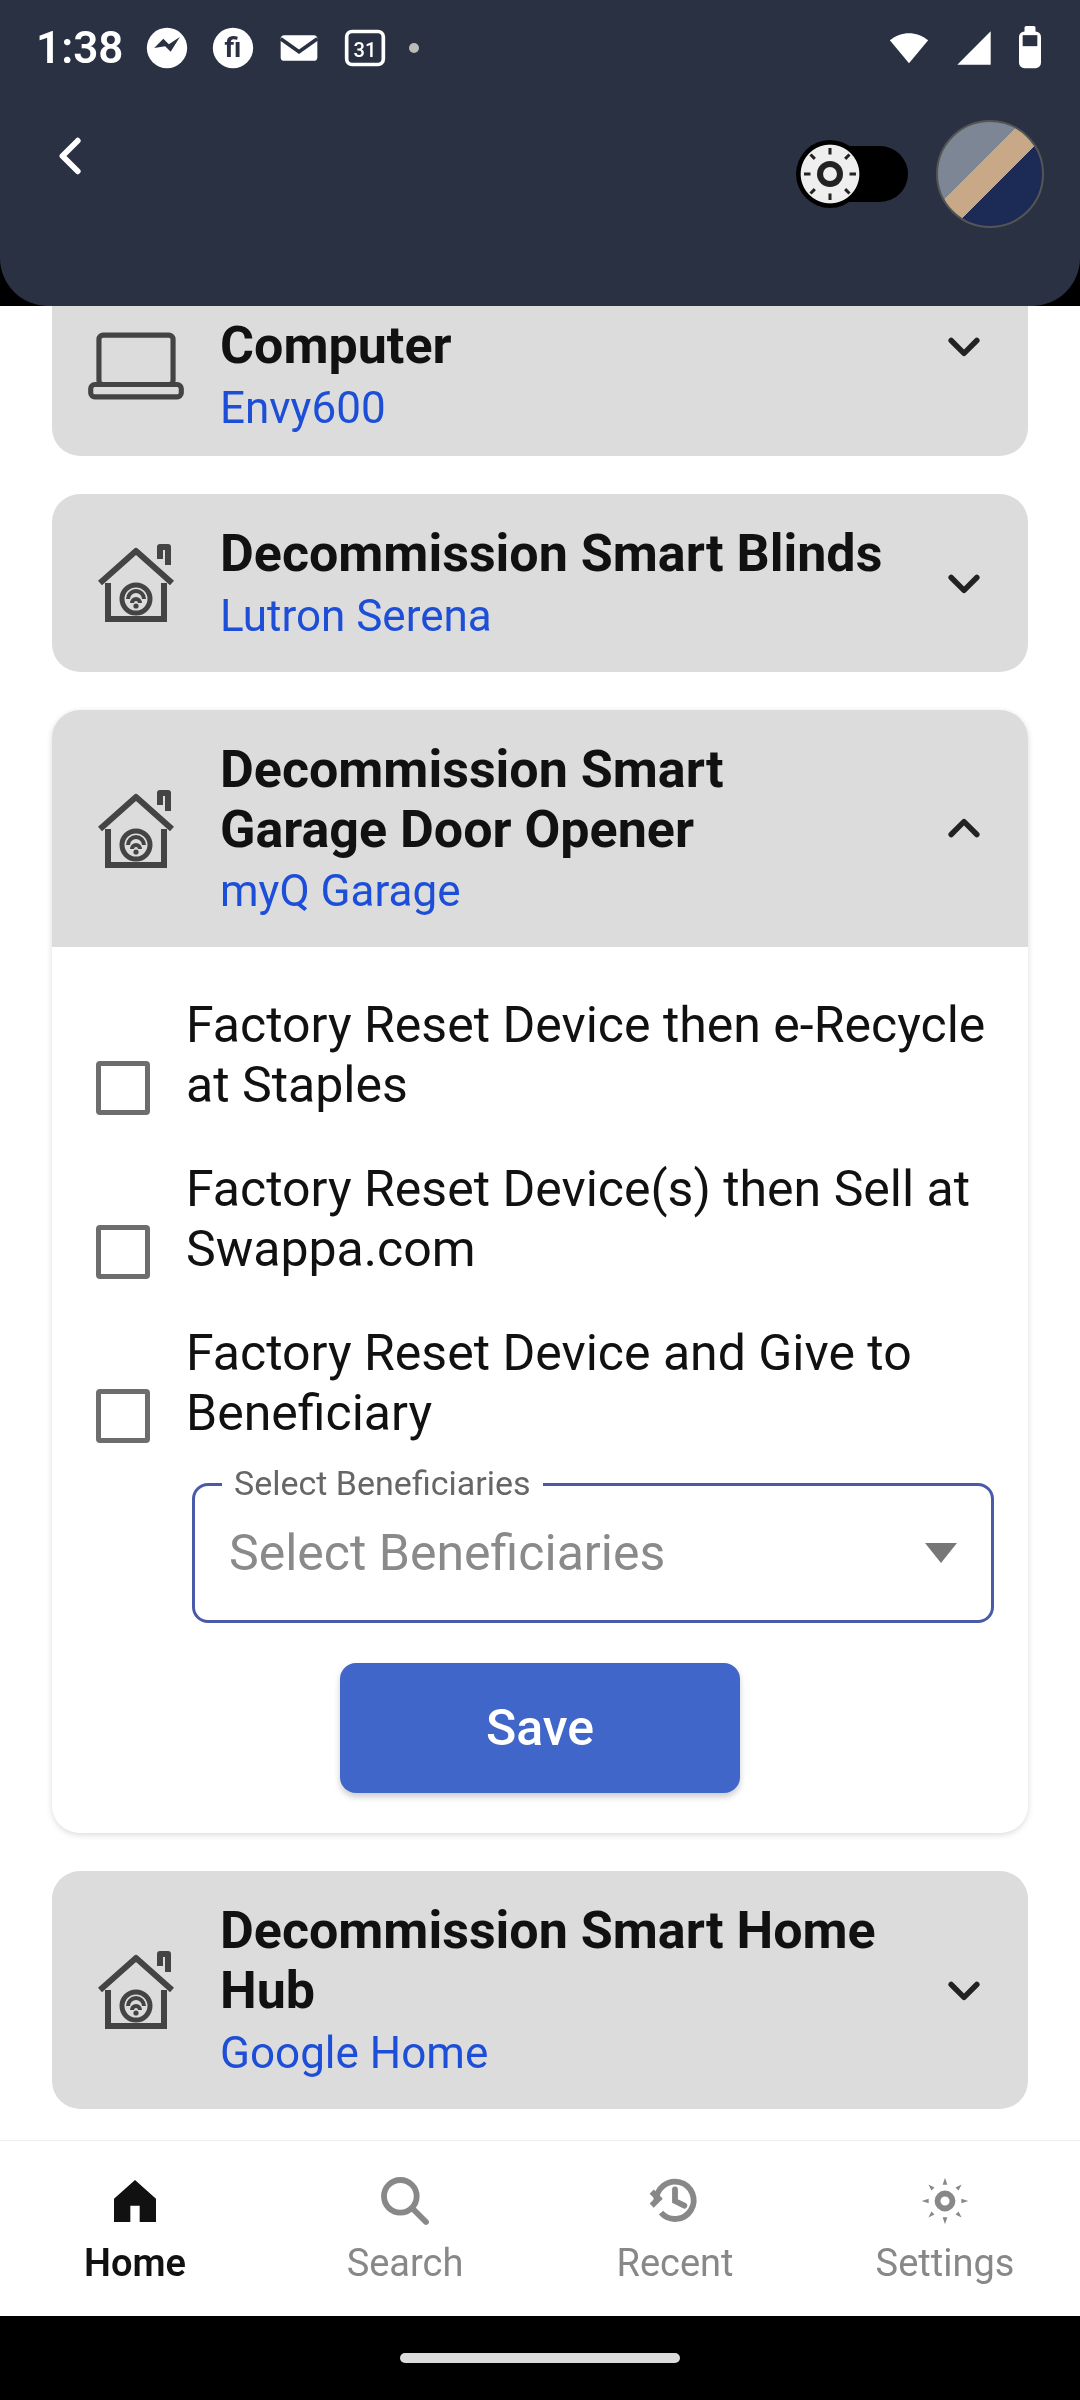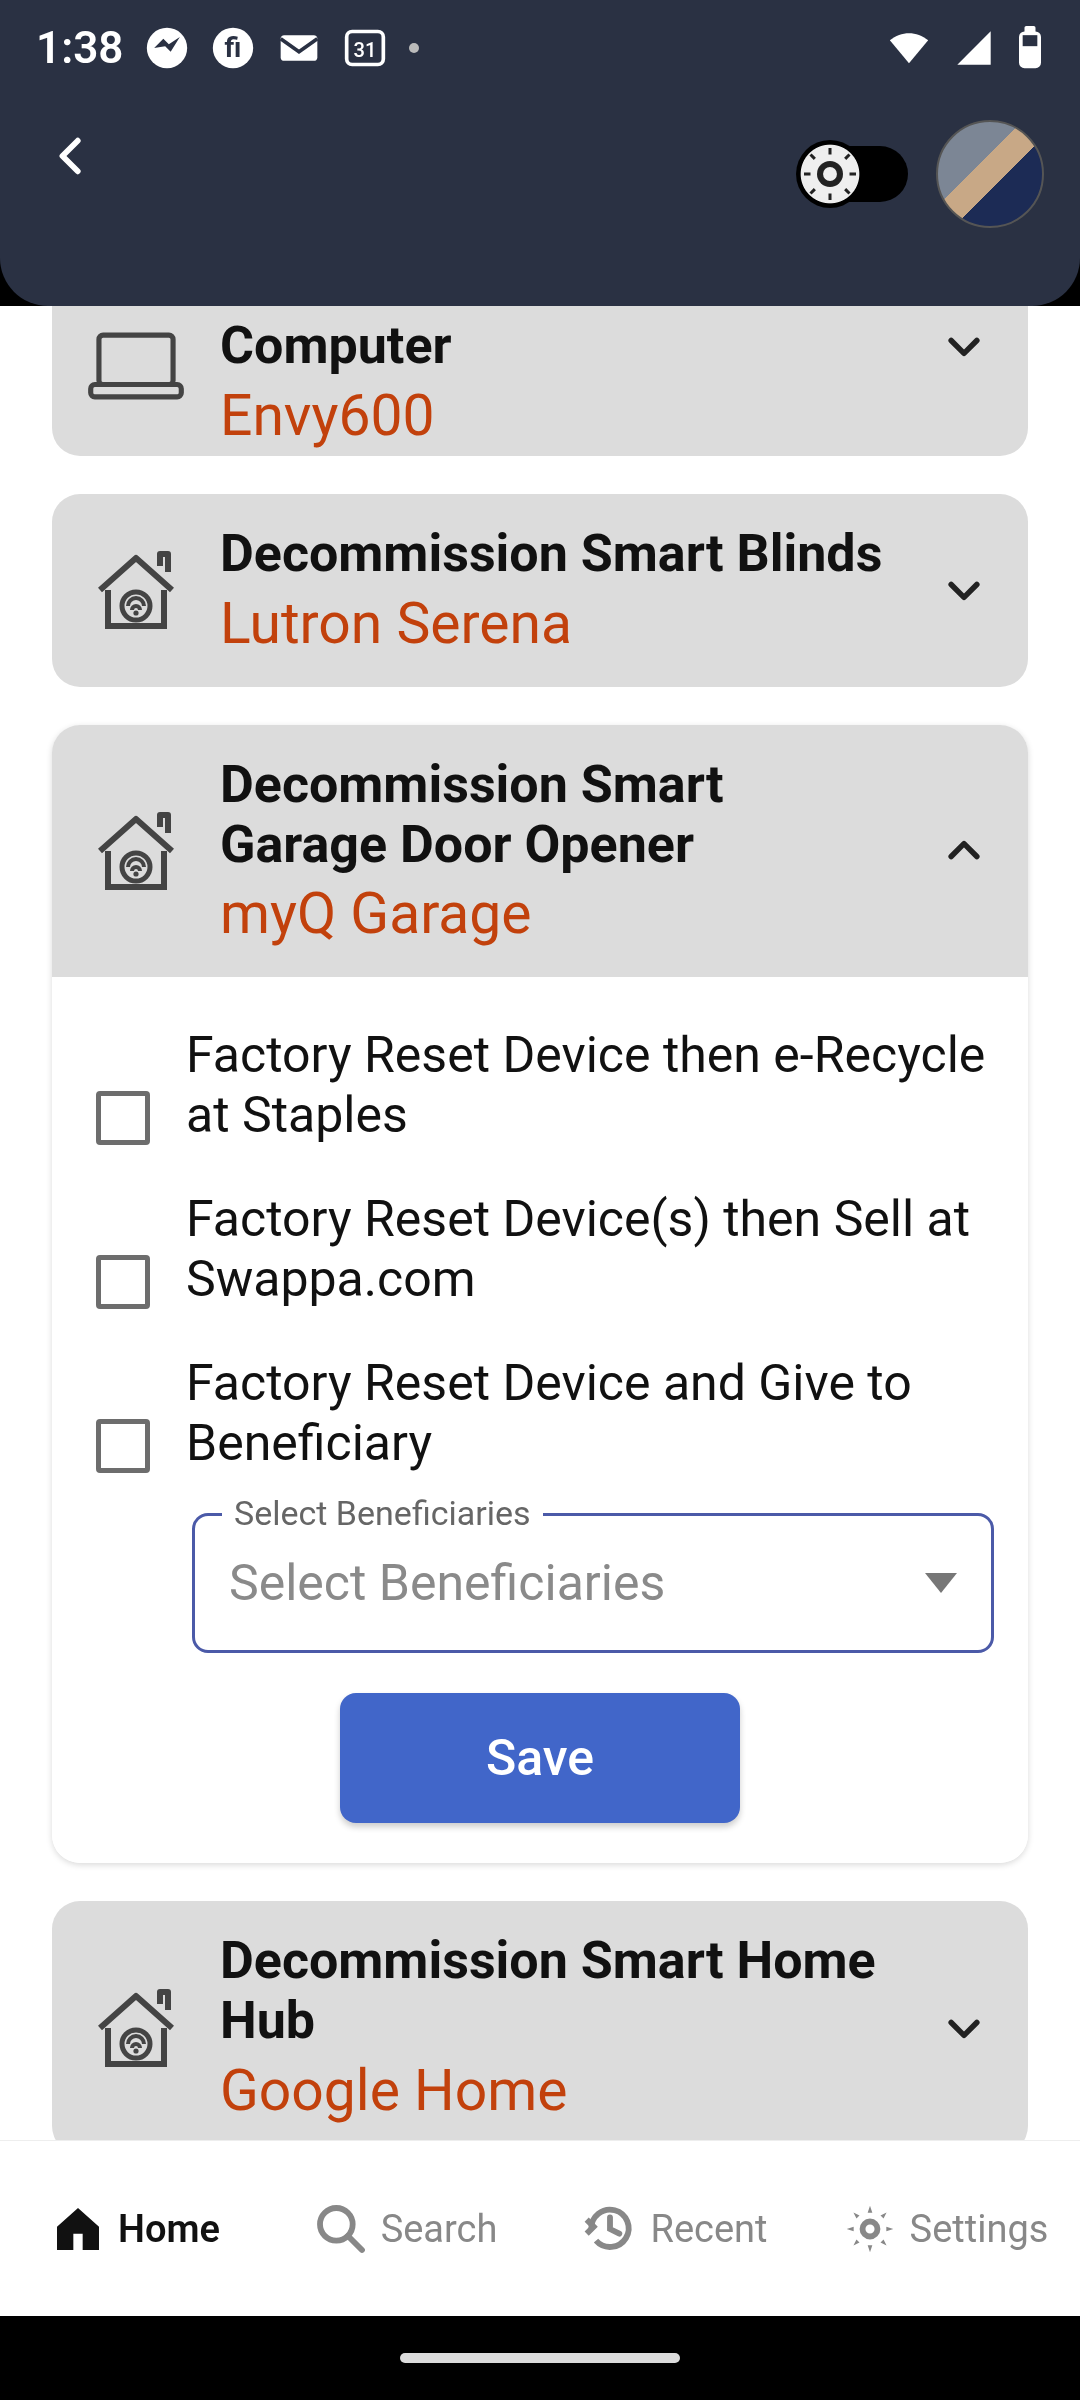--- a/index.html
+++ b/index.html
@@ -48,21 +48,21 @@
   }
   .card {
     background: #dcdcdc; border-radius: 28px; margin-top: 38px;
     display: flex; align-items: center; padding: 30px 34px; gap: 34px;
     position: relative;
   }
   .card.partial-top { margin-top: 0; padding-top: 0; border-top-left-radius: 0; border-top-right-radius: 0; height: 150px; align-items:flex-start; padding-top:10px;}
   .card-icon { width: 100px; height: 100px; flex-shrink: 0; display:flex; align-items:center; justify-content:center; }
   .card-text { flex: 1; min-width: 0; }
   .card-title { font-size: 52px; font-weight: 700; color: #111; line-height: 1.15; }
-  .card-sub { font-size: 57px; color: #c2410c; margin-top: 6px; }
+  .card-sub { font-size: 44px; color: #1d4ed8; margin-top: 6px; }
   .chevron { width: 60px; height: 60px; flex-shrink: 0; display:flex; align-items:center; justify-content:center; }
 
   
   .expanded-wrap { border-radius: 28px; overflow: hidden; margin-top: 38px; box-shadow: 0 2px 6px rgba(0,0,0,0.15); }
   .expanded-wrap .card { margin-top: 0; border-radius: 0; justify-content: center; }
   .panel { background: #fff; padding: 26px 34px 40px 34px; }
   .check-row { display: flex; align-items: flex-end; gap: 36px; padding: 22px 0; }
   .checkbox {
     width: 54px; height: 54px; border: 5px solid #6d6d6d; border-radius: 4px; flex-shrink: 0; margin-top: 8px; margin-left: 10px;
   }
@@ -85,21 +85,21 @@
     background: #4166c9; color: #fff; border: none; border-radius: 16px;
     font-size: 50px; font-weight: 500; box-shadow: 0 4px 6px rgba(0,0,0,0.2);
   }
 
   
   .bottom-nav {
     position: absolute; bottom: 84px; left: 0; right: 0; height: 176px;
     background: #fff; display: flex; border-top: 1px solid #eee;
   }
   .nav-item {
-    flex: 1; display: flex; align-items: center; justify-content: center; gap: 12px;
+    flex: 1; display: flex; flex-direction: column; align-items: center; justify-content: center; gap: 12px;
   }
   .nav-label { font-size: 38px; color: #888; }
   .nav-item.active .nav-label { color: #111; font-weight: 600; }
   .nav-icon { width: 56px; height: 56px; }
 
   
   .gesture-area { position: absolute; bottom: 0; left: 0; right: 0; height: 84px; background: #000; display:flex; align-items:center; justify-content:center; }
   .gesture-bar { width: 280px; height: 10px; border-radius: 5px; background: #dcdcdc; }
 
   svg { display: block; }

